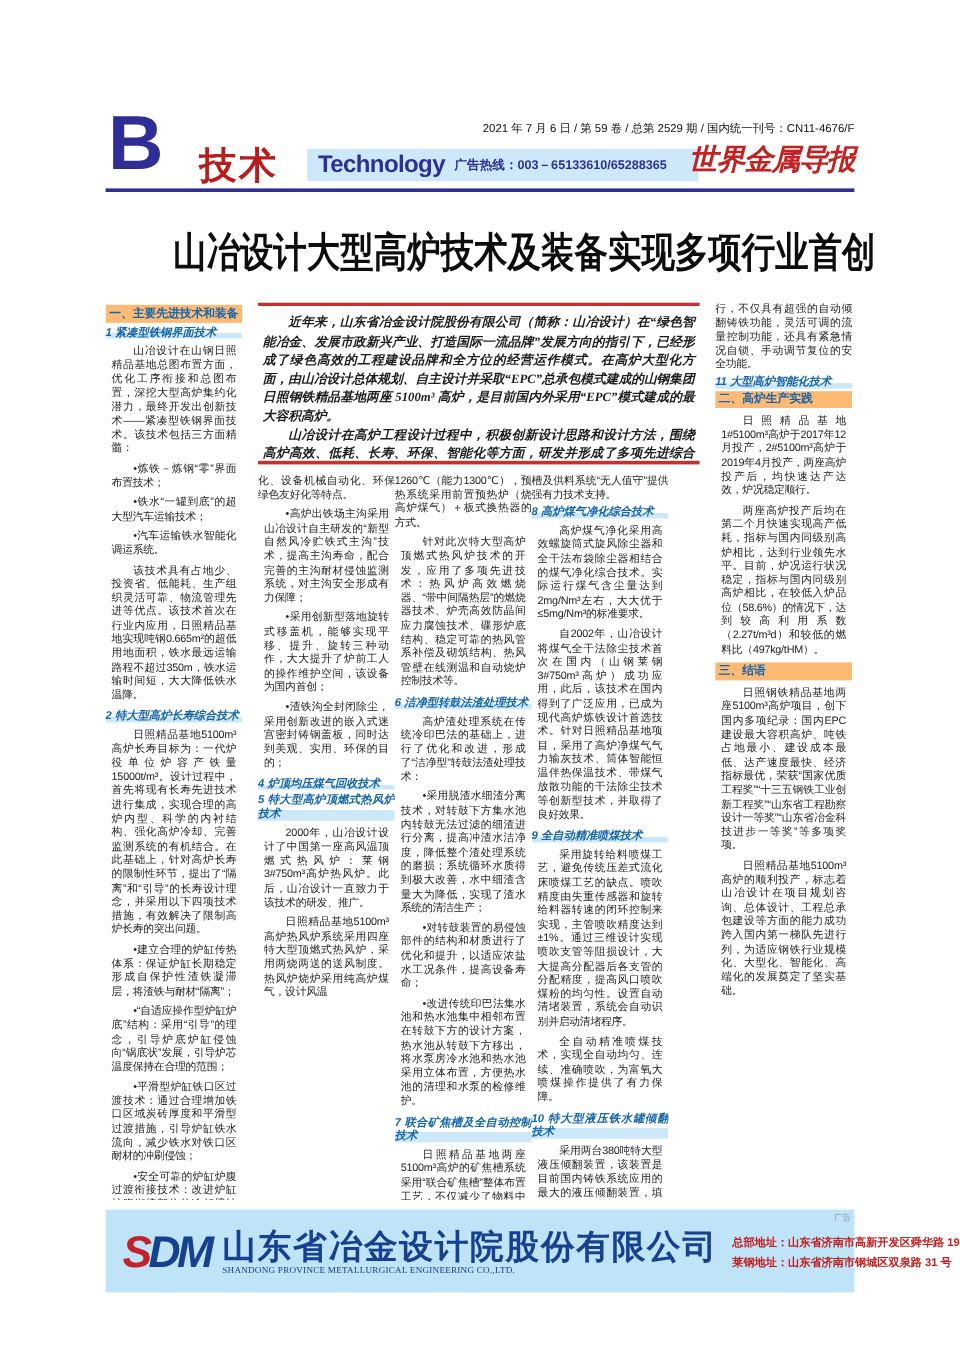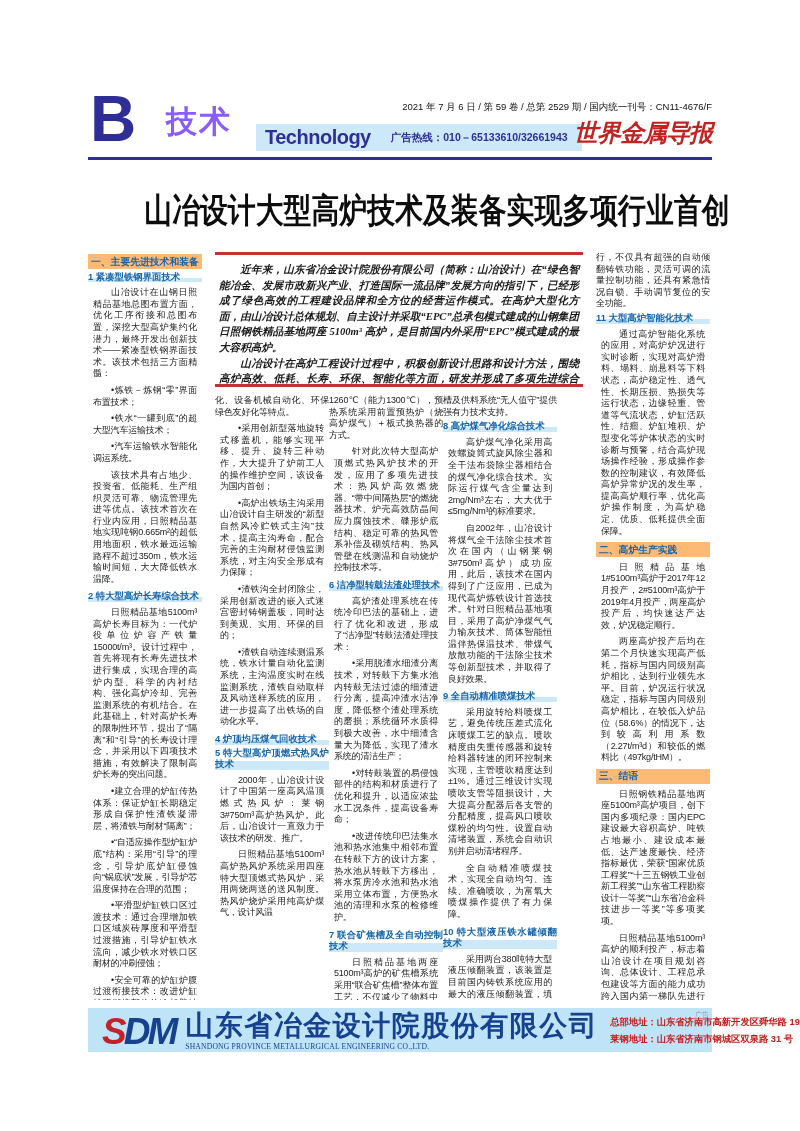--- a/index.html
+++ b/index.html
@@ -4,24 +4,24 @@
 <style>
   html,body{margin:0;padding:0;background:#e8e8e8;}
   .page{position:relative;width:800px;height:1131px;background:#ffffff;margin:0 auto;
         font-family:"Liberation Sans","DejaVu Sans",sans-serif;overflow:hidden;}
   .content{position:absolute;left:88px;top:0;width:624px;height:1131px;}
 
   
   .mast{position:absolute;left:0;top:95px;width:624px;height:62px;border-bottom:3px solid #2e2e96;}
   .b-letter{position:absolute;left:2px;top:-8px;font-size:64px;font-weight:900;color:#2e2e96;line-height:1;
             font-family:"Liberation Sans",sans-serif;}
-  .sec-name{position:absolute;left:78px;top:6px;font-size:31px;font-weight:bold;color:#8b5cf6;letter-spacing:2px;}
+  .sec-name{position:absolute;left:78px;top:22px;font-size:31px;font-weight:bold;color:#b91c1c;letter-spacing:2px;}
   .dateline{position:absolute;right:0;top:6px;font-size:9.5px;color:#111;}
   .tech-bar{position:absolute;left:168px;top:29px;width:326px;height:27px;background:#cde9f9;
-            display:flex;align-items:center;padding:0 9px;box-sizing:border-box;gap:20px;}
+            display:flex;align-items:center;padding:0 9px;box-sizing:border-box;gap:8px;}
   .tech-en{font-size:20px;font-weight:bold;color:#2e2e96;letter-spacing:-0.5px;}
   .hotline{font-size:10.5px;font-weight:bold;color:#2e2e96;white-space:nowrap;}
   .paper-logo{position:absolute;right:0;top:22px;font-size:24px;font-weight:900;font-style:italic;
               color:#c32222;font-family:"Liberation Serif","DejaVu Serif",serif;letter-spacing:-1px;white-space:nowrap;}
 
   
   .headline{position:absolute;left:0;top:188px;width:624px;text-align:center;font-size:34px;font-weight:bold;
             color:#0d0d0d;font-family:"Liberation Serif","DejaVu Serif",serif;white-space:nowrap;
             transform:scaleX(0.82);transform-origin:50% 50%;}
 
@@ -37,25 +37,25 @@
          padding:7px 4px 2px 4px;margin-bottom:8px;overflow:hidden;}
   .intro p{margin:0;font-size:10.6px;line-height:15.6px;text-indent:2em;text-align:justify;color:#1c1c1c;
            font-style:italic;font-family:"Liberation Serif","DejaVu Serif",serif;font-weight:bold;}
 
   
   .blk{font-size:9px;line-height:11.6px;color:#222;text-align:justify;letter-spacing:-0.2px;}
   .p,.bullet{text-indent:2em;margin:5px;}
   .pc{text-indent:0;margin:0;}
   .h1{background:#fdba74;color:#1565ab;font-weight:bold;font-size:9.8px;padding:1.5px 3px;margin:2px 0 2px 0;
       text-indent:0;letter-spacing:0;}
-  .h2{color:#1565ab;font-weight:bold;font-size:9.4px;margin:2px 0 1px 0;text-indent:0;
+  .h2{color:#1565ab;font-weight:bold;font-style:italic;font-size:9.4px;margin:2px 0 1px 0;text-indent:0;
       background:linear-gradient(transparent 62%, #cde9f9 62%);letter-spacing:0;}
 
   
-  .footer{position:absolute;left:0;top:1008px;width:624px;height:44px;background:#bfe3f7;box-sizing:border-box;
+  .footer{position:absolute;left:0;top:1008px;width:624px;height:69px;background:#bfe3f7;box-sizing:border-box;
           display:flex;align-items:center;padding:2px 10px 0 14px;}
   .sdm{font-size:37px;font-weight:900;font-style:italic;letter-spacing:-3px;line-height:1;margin-right:10px;
        font-family:"Liberation Sans",sans-serif;}
   .sdm .s{color:#c2222a;} .sdm .dm{color:#15418f;}
   .company{margin-right:12px;}
   .company-cn{font-size:28px;font-weight:bold;color:#15418f;letter-spacing:1.5px;white-space:nowrap;line-height:1.1;}
   .company-en{font-size:7.6px;color:#15418f;font-family:"Liberation Serif","DejaVu Serif",serif;
               letter-spacing:0.2px;white-space:nowrap;}
   .contact{display:flex;flex-direction:column;gap:4px;}
   .contact-row{display:flex;gap:14px;font-size:9.3px;font-weight:bold;color:#c31d1d;white-space:nowrap;}
@@ -66,21 +66,21 @@
 
 <div class="page">
   <div class="content">
 
     <div class="mast">
       <div class="b-letter">B</div>
       <div class="sec-name">技术</div>
       <div class="dateline">2021 年 7 月 6 日 / 第 59 卷 / 总第 2529 期 / 国内统一刊号：CN11-4676/F</div>
       <div class="tech-bar">
         <span class="tech-en">Technology</span>
-        <span class="hotline">广告热线：010－65133610/32661943</span>
+        <span class="hotline">广告热线：003－65133610/65288365</span>
       </div>
       <div class="paper-logo">世界金属导报</div>
     </div>
 
     <div class="headline">山冶设计大型高炉技术及装备实现多项行业首创</div>
 
     <div class="cols">
       <div class="col">
           <div class="blk h1">一、主要先进技术和装备</div>
           <div class="blk h2">1 紧凑型铁钢界面技术</div>
@@ -99,24 +99,23 @@
           <div class="blk p">日照精品基地5100m³高炉采用现代化大型高炉出铁场设计理念，具有平台结构平坦</div>
         </div>
       <div class="middle">
         <div class="intro">
           <p>近年来，山东省冶金设计院股份有限公司（简称：山冶设计）在“绿色智能冶金、发展市政新兴产业、打造国际一流品牌”发展方向的指引下，已经形成了绿色高效的工程建设品牌和全方位的经营运作模式。在高炉大型化方面，由山冶设计总体规划、自主设计并采取“EPC”总承包模式建成的山钢集团日照钢铁精品基地两座 5100m³ 高炉，是目前国内外采用“EPC”模式建成的最大容积高炉。</p>
           <p>山冶设计在高炉工程设计过程中，积极创新设计思路和设计方法，围绕高炉高效、低耗、长寿、环保、智能化等方面，研发并形成了多项先进综合技术及装备，实现多项行业首创。</p>
         </div>
         <div class="inner-cols">
           <div class="col">
               <div class="blk pc">化、设备机械自动化、环保绿色友好化等特点。</div>
+              <div class="blk bullet">•高炉出铁场主沟采用山冶设计自主研发的“新型自然风冷贮铁式主沟”技术，提高主沟寿命，配合完善的主沟耐材侵蚀监测系统，对主沟安全形成有力保障；</div>
               <div class="blk bullet">•采用创新型落地旋转式移盖机，能够实现平移、提升、旋转三种动作，大大提升了炉前工人的操作维护空间，该设备为国内首创；</div>
-              <div class="blk bullet">•高炉出铁场主沟采用山冶设计自主研发的“新型自然风冷贮铁式主沟”技术，提高主沟寿命，配合完善的主沟耐材侵蚀监测系统，对主沟安全形成有力保障；</div>
               <div class="blk bullet">•渣铁沟全封闭除尘，采用创新改进的嵌入式迷宫密封铸钢盖板，同时达到美观、实用、环保的目的；</div>
-              <div class="blk bullet">•渣铁自动连续测温系统，铁水计量自动化监测系统，主沟温度实时在线监测系统，渣铁自动取样及风动送样系统的应用，进一步提高了出铁场的自动化水平。</div>
               <div class="blk h2">4 炉顶均压煤气回收技术</div>
               <div class="blk h2">5 特大型高炉顶燃式热风炉技术</div>
               <div class="blk p">2000年，山冶设计设计了中国第一座高风温顶燃式热风炉：莱钢3#750m³高炉热风炉。此后，山冶设计一直致力于该技术的研发、推广。</div>
               <div class="blk p">日照精品基地5100m³高炉热风炉系统采用四座特大型顶燃式热风炉，采用两烧两送的送风制度。热风炉烧炉采用纯高炉煤气，设计风温</div>
             </div>
           <div class="col">
               <div class="blk pc">1260℃（能力1300℃），预热系统采用前置预热炉（烧高炉煤气）＋板式换热器的方式。</div>
               <div class="blk p">针对此次特大型高炉顶燃式热风炉技术的开发，应用了多项先进技术：热风炉高效燃烧器、“带中间隔热层”的燃烧器技术、炉壳高效防晶间应力腐蚀技术、碟形炉底结构、稳定可靠的热风管系补偿及砌筑结构、热风管壁在线测温和自动烧炉控制技术等。</div>
               <div class="blk h2">6 洁净型转鼓法渣处理技术</div>
               <div class="blk p">高炉渣处理系统在传统冷印巴法的基础上，进行了优化和改进，形成了“洁净型”转鼓法渣处理技术：</div>
@@ -136,21 +135,20 @@
               <div class="blk p">采用旋转给料喷煤工艺，避免传统压差式流化床喷煤工艺的缺点。喷吹精度由失重传感器和旋转给料器转速的闭环控制来实现，主管喷吹精度达到±1%。通过三维设计实现喷吹支管等阻损设计，大大提高分配器后各支管的分配精度，提高风口喷吹煤粉的均匀性。设置自动清堵装置，系统会自动识别并启动清堵程序。</div>
               <div class="blk p">全自动精准喷煤技术，实现全自动均匀、连续、准确喷吹，为富氧大喷煤操作提供了有力保障。</div>
               <div class="blk h2">10 特大型液压铁水罐倾翻技术</div>
               <div class="blk p">采用两台380吨特大型液压倾翻装置，该装置是目前国内铸铁系统应用的最大的液压倾翻装置，填补了国内空白。</div>
             </div>
         </div>
       </div>
       <div class="col">
           <div class="blk pc">行，不仅具有超强的自动倾翻铸铁功能，灵活可调的流量控制功能，还具有紧急情况自锁、手动调节复位的安全功能。</div>
           <div class="blk h2">11 大型高炉智能化技术</div>
-          <div class="blk p">通过高炉智能化系统的应用，对高炉炉况进行实时诊断，实现对高炉滑料、塌料、崩悬料等下料状态，高炉稳定性、透气性、长期压损、热损失等运行状态，边缘轻重、管道等气流状态，炉缸活跃性、结瘤、炉缸堆积、炉型变化等炉体状态的实时诊断与预警，结合高炉现场操作经验，形成操作参数的控制建议，有效降低高炉异常炉况的发生率，提高高炉顺行率，优化高炉操作制度，为高炉稳定、优质、低耗提供全面保障。</div>
           <div class="blk h1">二、高炉生产实践</div>
           <div class="blk p">日照精品基地1#5100m³高炉于2017年12月投产，2#5100m³高炉于2019年4月投产，两座高炉投产后，均快速达产达效，炉况稳定顺行。</div>
           <div class="blk p">两座高炉投产后均在第二个月快速实现高产低耗，指标与国内同级别高炉相比，达到行业领先水平。目前，炉况运行状况稳定，指标与国内同级别高炉相比，在较低入炉品位（58.6%）的情况下，达到较高利用系数（2.27t/m³d）和较低的燃料比（497kg/tHM）。</div>
           <div class="blk h1">三、结语</div>
           <div class="blk p">日照钢铁精品基地两座5100m³高炉项目，创下国内多项纪录：国内EPC建设最大容积高炉、吨铁占地最小、建设成本最低、达产速度最快、经济指标最优，荣获“国家优质工程奖”“十三五钢铁工业创新工程奖”“山东省工程勘察设计一等奖”“山东省冶金科技进步一等奖”等多项奖项。</div>
           <div class="blk p">日照精品基地5100m³高炉的顺利投产，标志着山冶设计在项目规划咨询、总体设计、工程总承包建设等方面的能力成功跨入国内第一梯队先进行列，为适应钢铁行业规模化、大型化、智能化、高端化的发展奠定了坚实基础。</div>
         </div>
     </div>
 
     <div class="footer">

